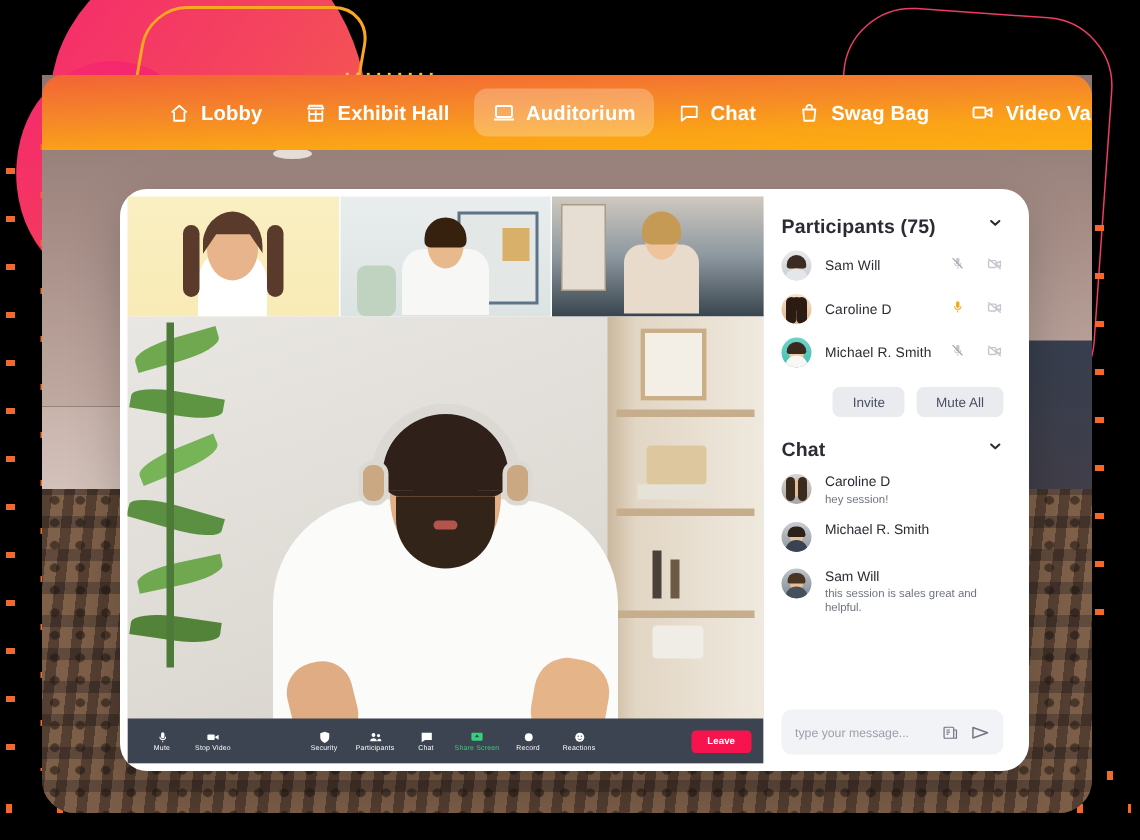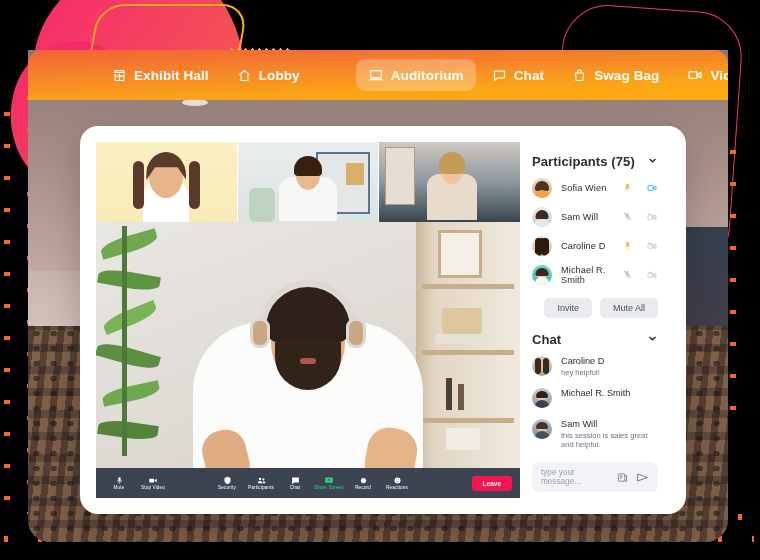--- a/index.html
+++ b/index.html
@@ -101,31 +101,31 @@
     background: linear-gradient(178deg, #F26335 0%, #F5852A 38%, #FBA417 72%, #FDAE10 100%);
     display: flex; align-items: center; gap: 4px; padding-left: 72px;
     overflow: hidden;
   }
   .nav-item {
     display: flex; align-items: center; gap: 7px;
     padding: 8px 12px; border-radius: 9px;
     color: #fff; font-size: 13.5px; font-weight: 700; letter-spacing: .1px;
     white-space: nowrap; cursor: pointer;
   }
-  .nav-item.active { background: rgba(255,255,255,.26); margin-left: 40px; }
+  .nav-item.active { background: rgba(255,255,255,.26); }
   .nav-item svg { display:block; }
 
   
   .card {
     position: absolute; left: 80px; top: 126px; width: 606px; height: 388px;
     background: #fff; border-radius: 18px;
     box-shadow: 0 12px 34px rgba(0,0,0,.22);
     display: flex; overflow: hidden;
   }
-  .card-pad { padding: 16px; display: flex; width: 100%; }
+  .card-pad { padding: 5px; display: flex; width: 100%; }
   .video-col { position: relative; width: 424px; display: flex; flex-direction: column; }
 
   .thumbs { display: flex; height: 80px; gap: 1px; }
   .thumb { flex: 1; position: relative; overflow: hidden; }
   .t1 { background: linear-gradient(180deg,#FAEFC2 0%, #F8EBB6 100%); }
   .t2 { background: linear-gradient(180deg,#E9EDEE 0%, #DCE3E3 100%); }
   .t3 { background: linear-gradient(180deg,#D8D3CC 0%, #3E4A52 100%); }
 
   .main-video {
     position: relative; flex: 1;
@@ -220,38 +220,38 @@
     <div class="wall"></div>
     <div class="stage-dark"></div>
     <div class="crowd"></div>
   </div>
 
   <nav class="nav">
 
     <div class="nav-item">
       <span>
         <svg width="15" height="15" viewBox="0 0 24 24" fill="none" stroke="#fff" stroke-width="1.9" stroke-linejoin="round">
+            <path d="M4 11 12 4l8 7"></path>
+            <path d="M6.5 10.5V20h11v-9.5"></path>
+          </svg>
+      </span>
+      <span>Lobby</span>
+    </div>
+
+    <div class="nav-item">
+      <span>
+        <svg width="15" height="15" viewBox="0 0 24 24" fill="none" stroke="#fff" stroke-width="1.9" stroke-linejoin="round">
             <path d="M3 7h18"></path>
             <path d="M4.5 7 5 4h14l.5 3"></path>
             <path d="M5 9v11h14V9"></path>
             <path d="M5 13h14"></path>
             <path d="M12 9v11"></path>
           </svg>
       </span>
       <span>Exhibit Hall</span>
-    </div>
-
-    <div class="nav-item">
-      <span>
-        <svg width="15" height="15" viewBox="0 0 24 24" fill="none" stroke="#fff" stroke-width="1.9" stroke-linejoin="round">
-            <path d="M4 11 12 4l8 7"></path>
-            <path d="M6.5 10.5V20h11v-9.5"></path>
-          </svg>
-      </span>
-      <span>Lobby</span>
     </div>
 
     <div class="nav-item active">
       <span>
         <svg width="16" height="16" viewBox="0 0 24 24" fill="none" stroke="#fff" stroke-width="1.9" stroke-linejoin="round">
             <rect x="4" y="5.5" width="16" height="11" rx="1.5"></rect>
             <path d="M2 19h20"></path>
           </svg>
       </span>
       <span>Auditorium</span>
@@ -449,43 +449,20 @@
 
       <div class="panel-head">
         <span class="panel-title">Participants (75)</span>
         <span class="chev">
           <svg width="11" height="11" viewBox="0 0 24 24" fill="none" stroke="currentColor" stroke-width="3" stroke-linecap="round" stroke-linejoin="round">
                 <path d="M6 9.5 12 15l6-5.5"></path>
               </svg>
         </span>
       </div>
 
-      <div class="prow">
-        <span class="av" style="background:linear-gradient(180deg,#F4D9C2,#D9A87E);">
-          <span style="position:absolute;left:50%;top:20%;transform:translateX(-50%);width:11px;height:13px;border-radius:50%;background:#F0C69F;"></span>
-          <span style="position:absolute;left:50%;top:14%;transform:translateX(-50%);width:14px;height:10px;border-radius:7px 7px 2px 2px;background:#4B3424;"></span>
-          <span style="position:absolute;left:50%;bottom:0;transform:translateX(-50%);width:16px;height:8px;border-radius:8px 8px 0 0;background:#F2A33B;"></span>
-        </span>
-        <span class="pname">Sofia Wien</span>
-        <span class="picons">
-          <span class="ic-on-mic">
-            <svg width="9" height="11" viewBox="0 0 24 24" fill="currentColor">
-                  <rect x="9" y="2" width="6" height="12" rx="3"></rect>
-                  <path d="M5.5 11a6.5 6.5 0 0 0 13 0h-1.8a4.7 4.7 0 0 1-9.4 0Z"></path>
-                  <rect x="11.1" y="18.5" width="1.8" height="3.5"></rect>
-                </svg>
-          </span>
-          <span class="ic-on-cam">
-            <svg width="12" height="10" viewBox="0 0 24 24" fill="none" stroke="currentColor" stroke-width="2.4" stroke-linejoin="round">
-                  <rect x="2.5" y="6.5" width="12" height="11" rx="2"></rect>
-                  <path d="M15 11 21.5 7.5v9L15 13Z"></path>
-                </svg>
-          </span>
-        </span>
-      </div>
 
       <div class="prow">
         <span class="av" style="background:linear-gradient(180deg,#E9EAEC,#C8CCD0);">
           <span style="position:absolute;left:50%;top:20%;transform:translateX(-50%);width:10px;height:12px;border-radius:50%;background:#E8C4A4;"></span>
           <span style="position:absolute;left:50%;top:14%;transform:translateX(-50%);width:13px;height:9px;border-radius:7px 7px 2px 2px;background:#3A2C22;"></span>
           <span style="position:absolute;left:50%;bottom:0;transform:translateX(-50%);width:16px;height:8px;border-radius:8px 8px 0 0;background:#E4E7EA;"></span>
         </span>
         <span class="pname">Sam Will</span>
         <span class="picons">
           <span class="ic-off">
@@ -573,21 +550,21 @@
       </div>
 
       <div class="crow">
         <span class="av" style="background:linear-gradient(180deg,#D7D4D0,#A9A5A0);">
           <span style="position:absolute;left:50%;top:20%;transform:translateX(-50%);width:9px;height:11px;border-radius:50%;background:#E2BD98;"></span>
           <span style="position:absolute;left:16%;top:10%;width:6px;height:16px;border-radius:4px;background:#3B2A1E;"></span>
           <span style="position:absolute;right:16%;top:10%;width:6px;height:16px;border-radius:4px;background:#3B2A1E;"></span>
         </span>
         <span class="cbody">
           <span class="cname" style="display:block">Caroline D</span>
-          <span class="ctext" style="display:block">hey helpful!</span>
+          <span class="ctext" style="display:block">hey session!</span>
         </span>
       </div>
 
       <div class="crow">
         <span class="av" style="background:linear-gradient(180deg,#C9CDD2,#8F959C);">
           <span style="position:absolute;left:50%;top:18%;transform:translateX(-50%);width:9px;height:11px;border-radius:50%;background:#E8C19B;"></span>
           <span style="position:absolute;left:50%;top:13%;transform:translateX(-50%);width:12px;height:7px;border-radius:6px 6px 2px 2px;background:#2D2219;"></span>
           <span style="position:absolute;left:50%;bottom:0;transform:translateX(-50%);width:15px;height:8px;border-radius:8px 8px 0 0;background:#3B4352;"></span>
         </span>
         <span class="cbody">

